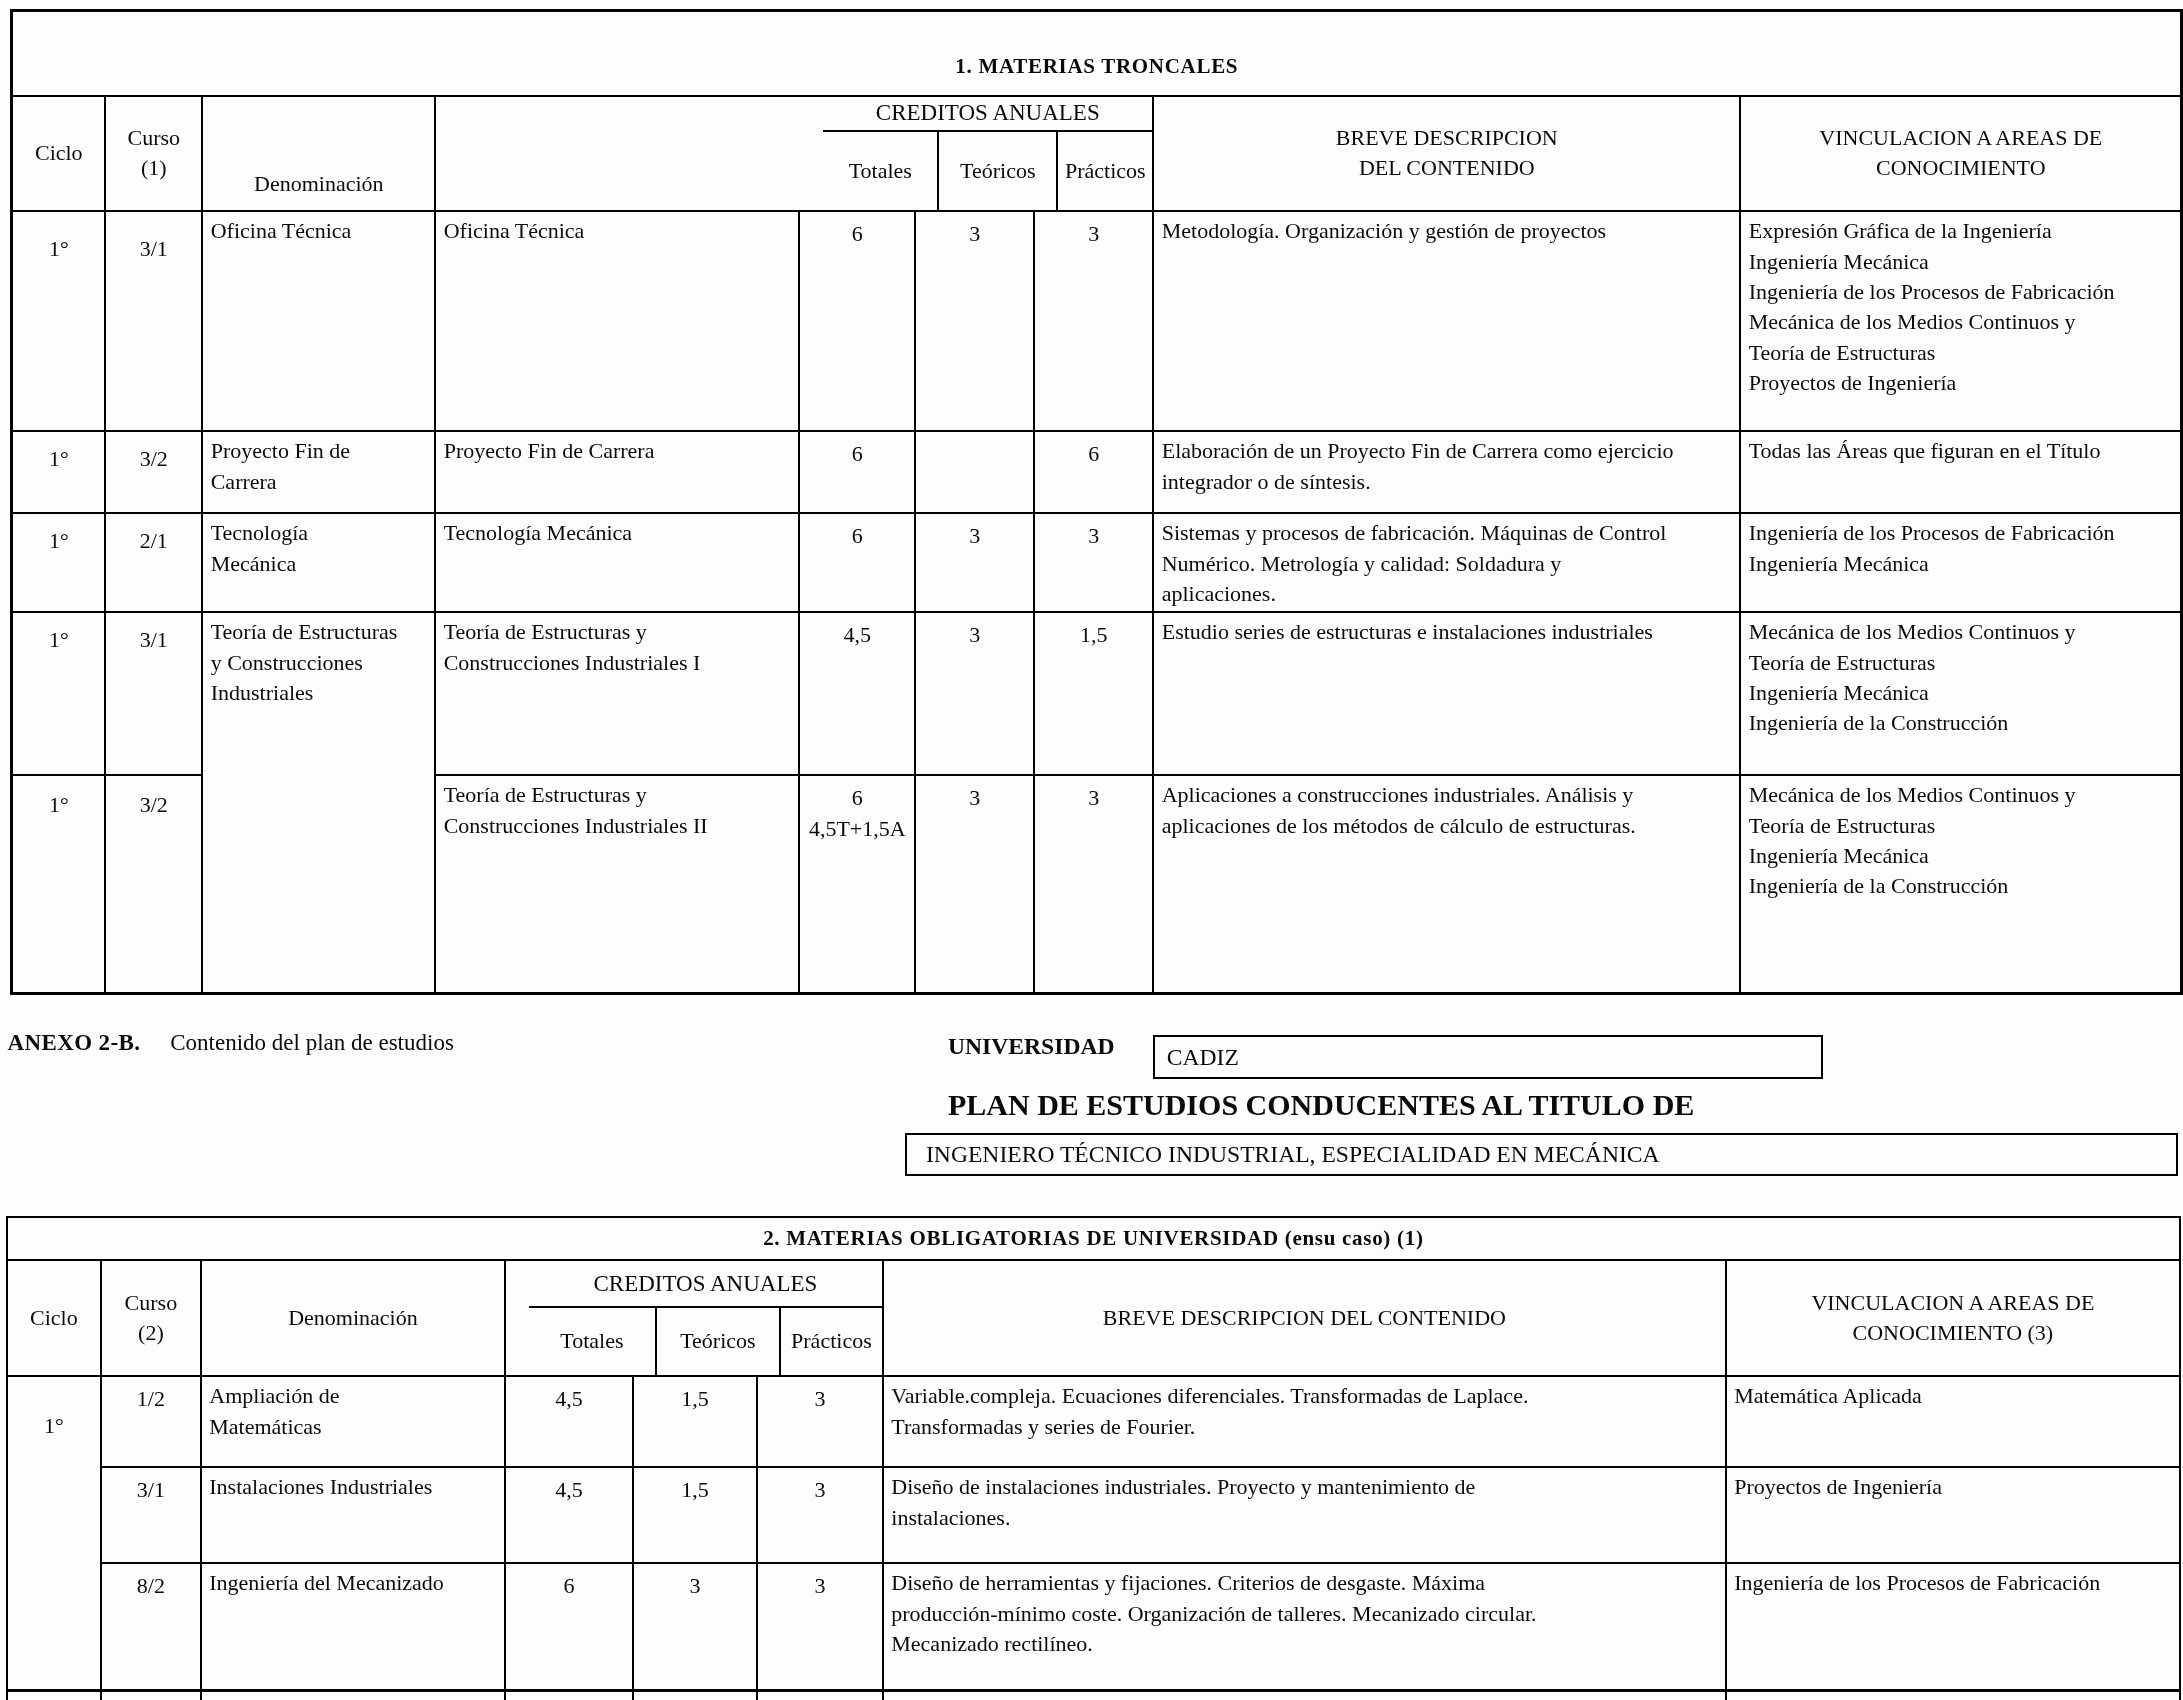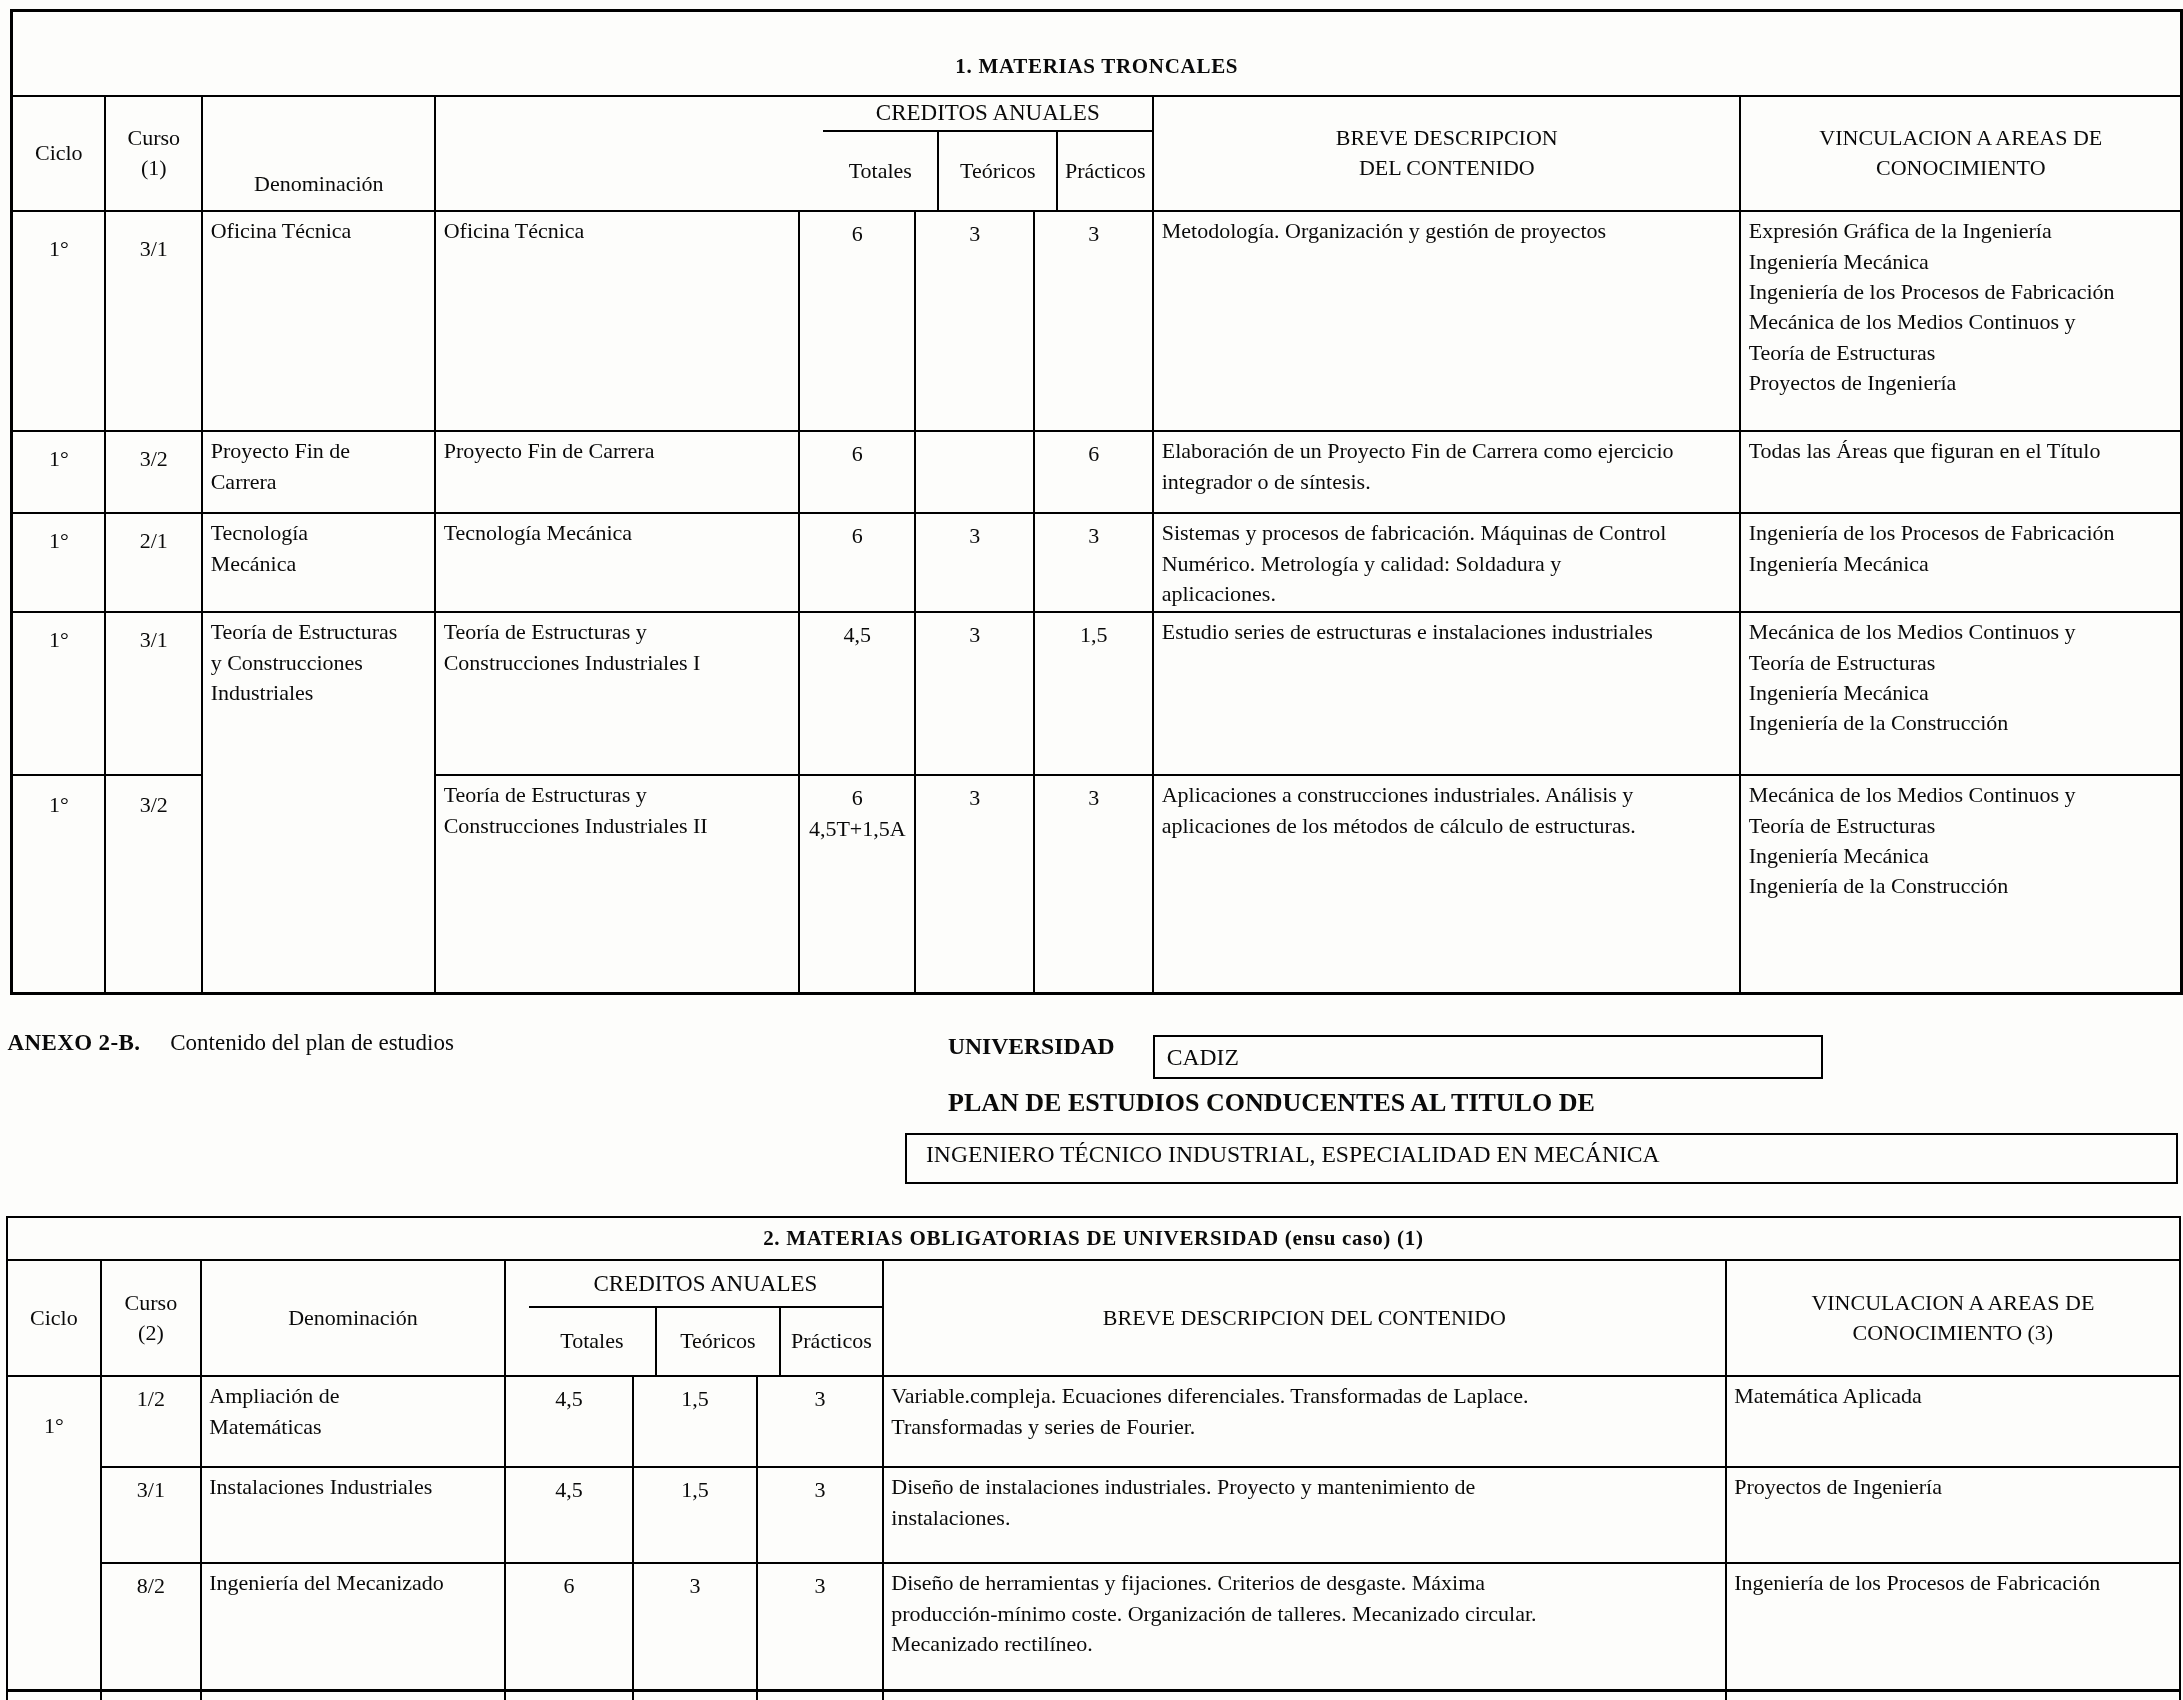--- a/index.html
+++ b/index.html
@@ -34,22 +34,22 @@
   .t2 .cred-sub{grid-template-columns:128px 124px 1fr;}
   .cc{text-align:center;padding-top:22px;}
   .num{text-align:center;padding-top:7.4px;}
   
   .abs{position:absolute;}
   .anexo{left:7.4px;top:1030px;font-size:23px;}
   .anexo b{letter-spacing:0.4px;}
   .uni-label{left:948px;top:1033px;font-weight:bold;font-size:23.6px;}
   .cadiz-box{left:1153px;top:1035px;width:670px;height:44px;border:2.9px solid #000;
              box-sizing:border-box;font-size:23.6px;padding:7.4px 0 0 11.8px;}
-  .plan-label{left:948px;top:1088px;font-weight:bold;font-size:26px;}
-  .titulo-box{left:905px;top:1133px;width:1273px;height:51px;border:2.9px solid #000;
+  .plan-label{left:948px;top:1088px;font-weight:bold;font-size:30px;}
+  .titulo-box{left:905px;top:1133px;width:1273px;height:43px;border:2.9px solid #000;
               box-sizing:border-box;font-size:23.6px;padding:5.9px 0 0 19px;}
 </style>
 </head>
 <body>
 
 <div class="sheet-table t1">
   <div class="t-title" style="grid-row:1">1. MATERIAS TRONCALES</div>
 
   <div class="cell br h-mid" style="grid-area:2/1">Ciclo</div>
   <div class="cell br h-mid" style="grid-area:2/2">Curso

